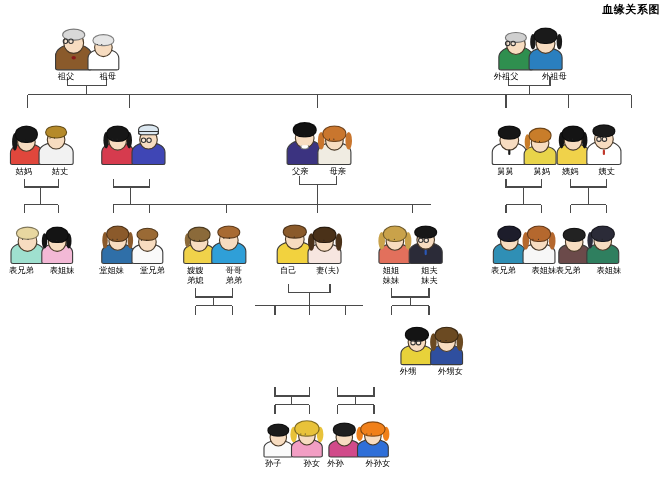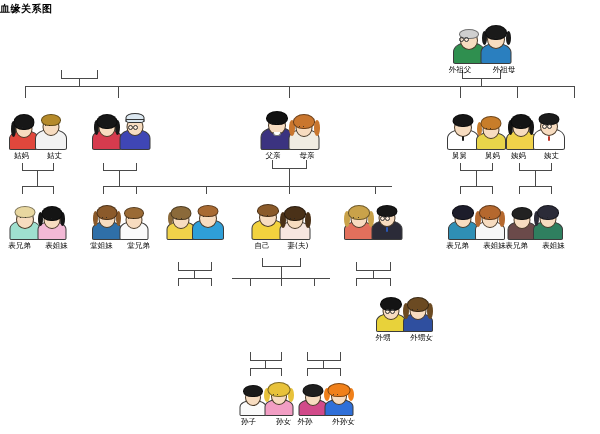--- a/index.html
+++ b/index.html
@@ -8,21 +8,21 @@
     background:#ffffff;
     font-family:"DejaVu Sans","Liberation Sans",sans-serif;
     position:relative;overflow:hidden;
     color:#000;
   }
   #canvas{position:absolute;left:0;top:0;width:600px;height:434px;}
   #lines{position:absolute;left:0;top:0;width:600px;height:434px;pointer-events:none;}
 
   .title{
     position:absolute;width:100%;top:2px;left:0;
-    text-align:left;font-size:10px;font-weight:bold;
+    text-align:right;font-size:10px;font-weight:bold;
     letter-spacing:.5px;
   }
 
   .node{position:absolute;}
   .node .art{
     position:relative;margin:0 auto;
   }
   .lbls{
     text-align:center;font-size:7.5px;line-height:9px;
     white-space:nowrap;margin-top:1px;letter-spacing:0px;
@@ -149,20 +149,44 @@
       <path d="M281,368 L281,376"></path>
 
       <path d="M307,352 L307,360 L340,360 L340,352"></path>
       <path d="M323,360 L323,368"></path>
       <path d="M307,368 L340,368"></path>
       <path d="M307,368 L307,376"></path>
       <path d="M340,368 L340,376"></path>
     </g>
   </svg>
 
+  <div class="node" style="left:34px;top:16px;width:90px;">
+    <div class="art" style="height:48px;">
+      <div class="pair" style="height:48px;">
+        <div class="person" style="width:34px;height:46px;">
+          <div class="body" style="width:32px;height:22px;background:#8a5a2b;"></div>
+          <div class="head" style="width:17px;height:18px;top:11px;"></div>
+          <div class="hair" style="width:19px;height:9px;top:8px;background:#d8d8d8;"></div>
+          <div class="glass" style="left:7px;top:17px;"></div>
+          <div class="glass" style="left:12px;top:17px;"></div>
+          <div class="tie" style="left:15px;top:33px;background:#8b1a1a;width:4px;height:3px;border-radius:50%;"></div>
+        </div>
+        <div class="person" style="width:30px;height:40px;margin-left:-5px;">
+          <div class="body" style="width:27px;height:18px;background:#ffffff;"></div>
+          <div class="head" style="width:15px;height:16px;top:10px;"></div>
+          <div class="hair" style="width:18px;height:9px;top:7px;background:#e6e6e6;"></div>
+          <div class="eye" style="left:9px;top:16px;"></div>
+          <div class="eye" style="left:13px;top:16px;"></div>
+        </div>
+      </div>
+    </div>
+    <div class="lbls">
+      <span class="row"><span class="nm" style="width:38px">祖父</span><span class="nm" style="width:38px">祖母</span></span>
+    </div>
+  </div>
 
   <div class="node" style="left:0px;top:104px;width:76px;">
     <div class="art" style="height:46px;">
       <div class="pair" style="height:46px;">
         <div class="person" style="width:30px;height:42px;">
           <div class="body" style="width:28px;height:18px;background:#e0473c;"></div>
           <div class="head" style="width:15px;height:16px;top:12px;"></div>
           <div class="hair" style="width:19px;height:14px;top:6px;background:#171717;"></div>
           <div class="hairside" style="width:5px;height:16px;background:#171717;left:2px;top:13px;"></div>
           <div class="eye" style="left:9px;top:19px;"></div>
@@ -377,20 +401,24 @@
         </div>
         <div class="person" style="width:31px;height:43px;margin-left:-3px;">
           <div class="body" style="width:30px;height:19px;background:#2f9fd8;"></div>
           <div class="head" style="width:16px;height:17px;top:12px;"></div>
           <div class="hair" style="width:19px;height:10px;top:8px;background:#a86a32;"></div>
           <div class="eye" style="left:10px;top:19px;"></div>
           <div class="eye" style="left:15px;top:19px;"></div>
         </div>
       </div>
     </div>
+    <div class="lbls">
+      <span class="row"><span class="nm" style="width:35px">嫂嫂</span><span class="nm" style="width:35px">哥哥</span></span>
+      <span class="row"><span class="nm" style="width:35px">弟媳</span><span class="nm" style="width:35px">弟弟</span></span>
+    </div>
   </div>
 
   <div class="node" style="left:243px;top:194px;width:76px;">
     <div class="art" style="height:46px;">
       <div class="pair" style="height:46px;">
         <div class="person" style="width:32px;height:44px;">
           <div class="body" style="width:31px;height:19px;background:#f2d23e;"></div>
           <div class="head" style="width:16px;height:17px;top:12px;"></div>
           <div class="hair" style="width:20px;height:11px;top:8px;background:#8a5a2a;"></div>
           <div class="eye" style="left:10px;top:19px;"></div>
@@ -427,20 +455,24 @@
         <div class="person" style="width:31px;height:43px;margin-left:-3px;">
           <div class="body" style="width:29px;height:18px;background:#2b2b38;"></div>
           <div class="head" style="width:15px;height:16px;top:12px;"></div>
           <div class="hair" style="width:19px;height:10px;top:8px;background:#171717;"></div>
           <div class="glass" style="left:9px;top:19px;"></div>
           <div class="glass" style="left:14px;top:19px;"></div>
           <div class="tie" style="left:50%;margin-left:-1px;top:30px;background:#2a57b5;"></div>
         </div>
       </div>
     </div>
+    <div class="lbls">
+      <span class="row"><span class="nm" style="width:35px">姐姐</span><span class="nm" style="width:35px">姐夫</span></span>
+      <span class="row"><span class="nm" style="width:35px">妹妹</span><span class="nm" style="width:35px">妹夫</span></span>
+    </div>
   </div>
 
   <div class="node" style="left:438px;top:196px;width:76px;">
     <div class="art" style="height:44px;">
       <div class="pair" style="height:44px;">
         <div class="person" style="width:30px;height:42px;">
           <div class="body" style="width:28px;height:18px;background:#2f8fb5;"></div>
           <div class="head" style="width:15px;height:16px;top:12px;"></div>
           <div class="hair" style="width:20px;height:13px;top:7px;background:#1d1d2b;"></div>
           <div class="eye" style="left:9px;top:19px;"></div>
@@ -483,21 +515,21 @@
       </div>
     </div>
     <div class="lbls">
       <span class="row"><span class="nm" style="width:37px">表兄弟</span><span class="nm" style="width:37px">表姐妹</span></span>
     </div>
   </div>
 
 
 
 
-  <div class="node" style="left:364px;top:288px;width:80px;">
+  <div class="node" style="left:352px;top:288px;width:80px;">
     <div class="art" style="height:44px;">
       <div class="pair" style="height:44px;">
         <div class="person" style="width:30px;height:42px;">
           <div class="body" style="width:28px;height:17px;background:#e8d23a;"></div>
           <div class="head" style="width:15px;height:16px;top:12px;"></div>
           <div class="hair" style="width:20px;height:12px;top:7px;background:#141414;"></div>
           <div class="glass" style="left:9px;top:19px;"></div>
           <div class="glass" style="left:14px;top:19px;"></div>
         </div>
         <div class="person" style="width:30px;height:42px;margin-left:-3px;">

